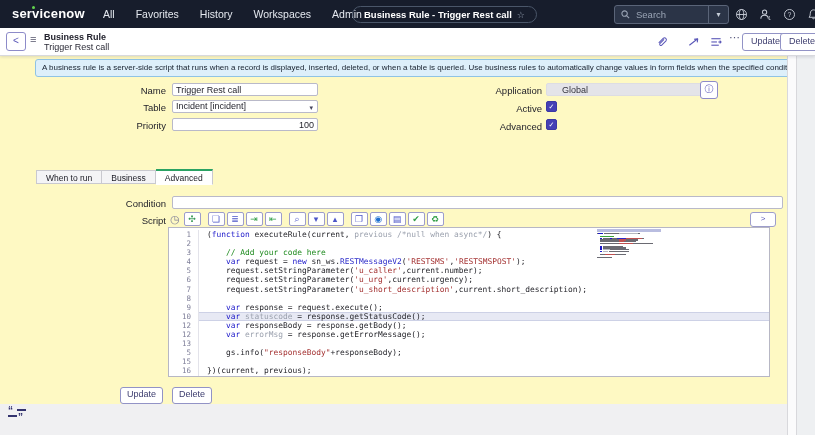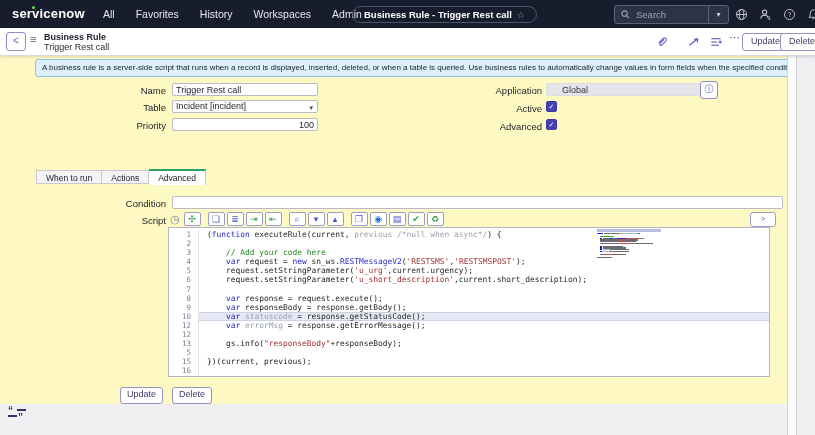--- a/index.html
+++ b/index.html
@@ -206,21 +206,21 @@
   <div class="flabel r-col" style="top:85px">Application</div>
   <div id="app-field">Global</div>
   <div id="app-info-btn"><span>ⓘ</span></div>
   <div class="flabel r-col" style="top:103px">Active</div>
   <div class="chk" style="left:546px;top:101px">✓</div>
   <div class="flabel r-col" style="top:121px">Advanced</div>
   <div class="chk" style="left:546px;top:119px">✓</div>
 
   <div id="tabs">
       <div class="tab">When to run</div>
-      <div class="tab">Actions</div>
+      <div class="tab">Business</div>
       <div class="tab active">Advanced</div>
     </div>
 
   <div class="flabel l-col" style="top:198px">Condition</div>
   <input class="finput" style="left: 172px; top: 196px; width: 611px;" value="">
   <div class="flabel l-col" style="top:215px">Script</div>
 
   <div id="toolbar">
     <span id="clock-ico">◷</span>
   <button class="tbtn" style="color: rgb(58, 154, 87);">✣</button>
@@ -256,26 +256,27 @@
         <div class="gnum">13</div>
         <div class="gnum">5</div>
         <div class="gnum">15</div>
         <div class="gnum">16</div>
       </div>
     <div id="code">
         <div class="code-line"><span class="tk-p">(</span><span class="tk-k">function</span><span class="tk-p"> executeRule(current, </span><span class="tk-g">previous /*null when async*/</span><span class="tk-p">) {</span></div>
         <div class="code-line"></div>
         <div class="code-line"><span class="tk-c">    // Add your code here</span></div>
         <div class="code-line"><span class="tk-p">    </span><span class="tk-k">var</span><span class="tk-p"> request = </span><span class="tk-k">new</span><span class="tk-p"> sn_ws.</span><span class="tk-t">RESTMessageV2</span><span class="tk-p">(</span><span class="tk-s">'RESTSMS'</span><span class="tk-p">,</span><span class="tk-s">'RESTSMSPOST'</span><span class="tk-p">);</span></div>
+        <div class="code-line"><span class="tk-p">    request.setStringParameter(</span><span class="tk-s">'u_caller'</span><span class="tk-p">,current.number);</span></div>
         <div class="code-line"><span class="tk-p">    request.setStringParameter(</span><span class="tk-s">'u_urg'</span><span class="tk-p">,current.urgency);</span></div>
         <div class="code-line"><span class="tk-p">    request.setStringParameter(</span><span class="tk-s">'u_short_description'</span><span class="tk-p">,current.short_description);</span></div>
         <div class="code-line"></div>
         <div class="code-line"><span class="tk-p">    </span><span class="tk-k">var</span><span class="tk-p"> response = request.execute();</span></div>
+        <div class="code-line hl"><span class="tk-p">    </span><span class="tk-k">var</span><span class="tk-p"> </span><span class="tk-g">statuscode</span><span class="tk-p"> = response.getStatusCode();</span></div>
         <div class="code-line"><span class="tk-p">    </span><span class="tk-k">var</span><span class="tk-p"> responseBody = response.getBody();</span></div>
-        <div class="code-line hl"><span class="tk-p">    </span><span class="tk-k">var</span><span class="tk-p"> </span><span class="tk-g">statuscode</span><span class="tk-p"> = response.getStatusCode();</span></div>
         <div class="code-line"><span class="tk-p">    </span><span class="tk-k">var</span><span class="tk-p"> </span><span class="tk-g">errorMsg</span><span class="tk-p"> = response.getErrorMessage();</span></div>
         <div class="code-line"></div>
         <div class="code-line"><span class="tk-p">    gs.info(</span><span class="tk-s">"responseBody"</span><span class="tk-p">+responseBody);</span></div>
         <div class="code-line"></div>
         <div class="code-line"><span class="tk-p">})(current, previous);</span></div>
       </div>
     <div id="minimap">
       <div id="mm-viewport"></div>
     <div class="mm-row"><span class="mm-seg" style="width: 0.7px; background: rgb(106, 106, 114);"></span><span class="mm-seg" style="width: 5.6px; background: rgb(26, 22, 201);"></span><span class="mm-seg" style="width: 0.7px;"></span><span class="mm-seg" style="width: 14.7px; background: rgb(106, 106, 114);"></span><span class="mm-seg" style="width: 19.6px; background: rgb(181, 184, 192);"></span><span class="mm-seg" style="width: 2.1px; background: rgb(106, 106, 114);"></span></div>
         <div class="mm-row"></div>

